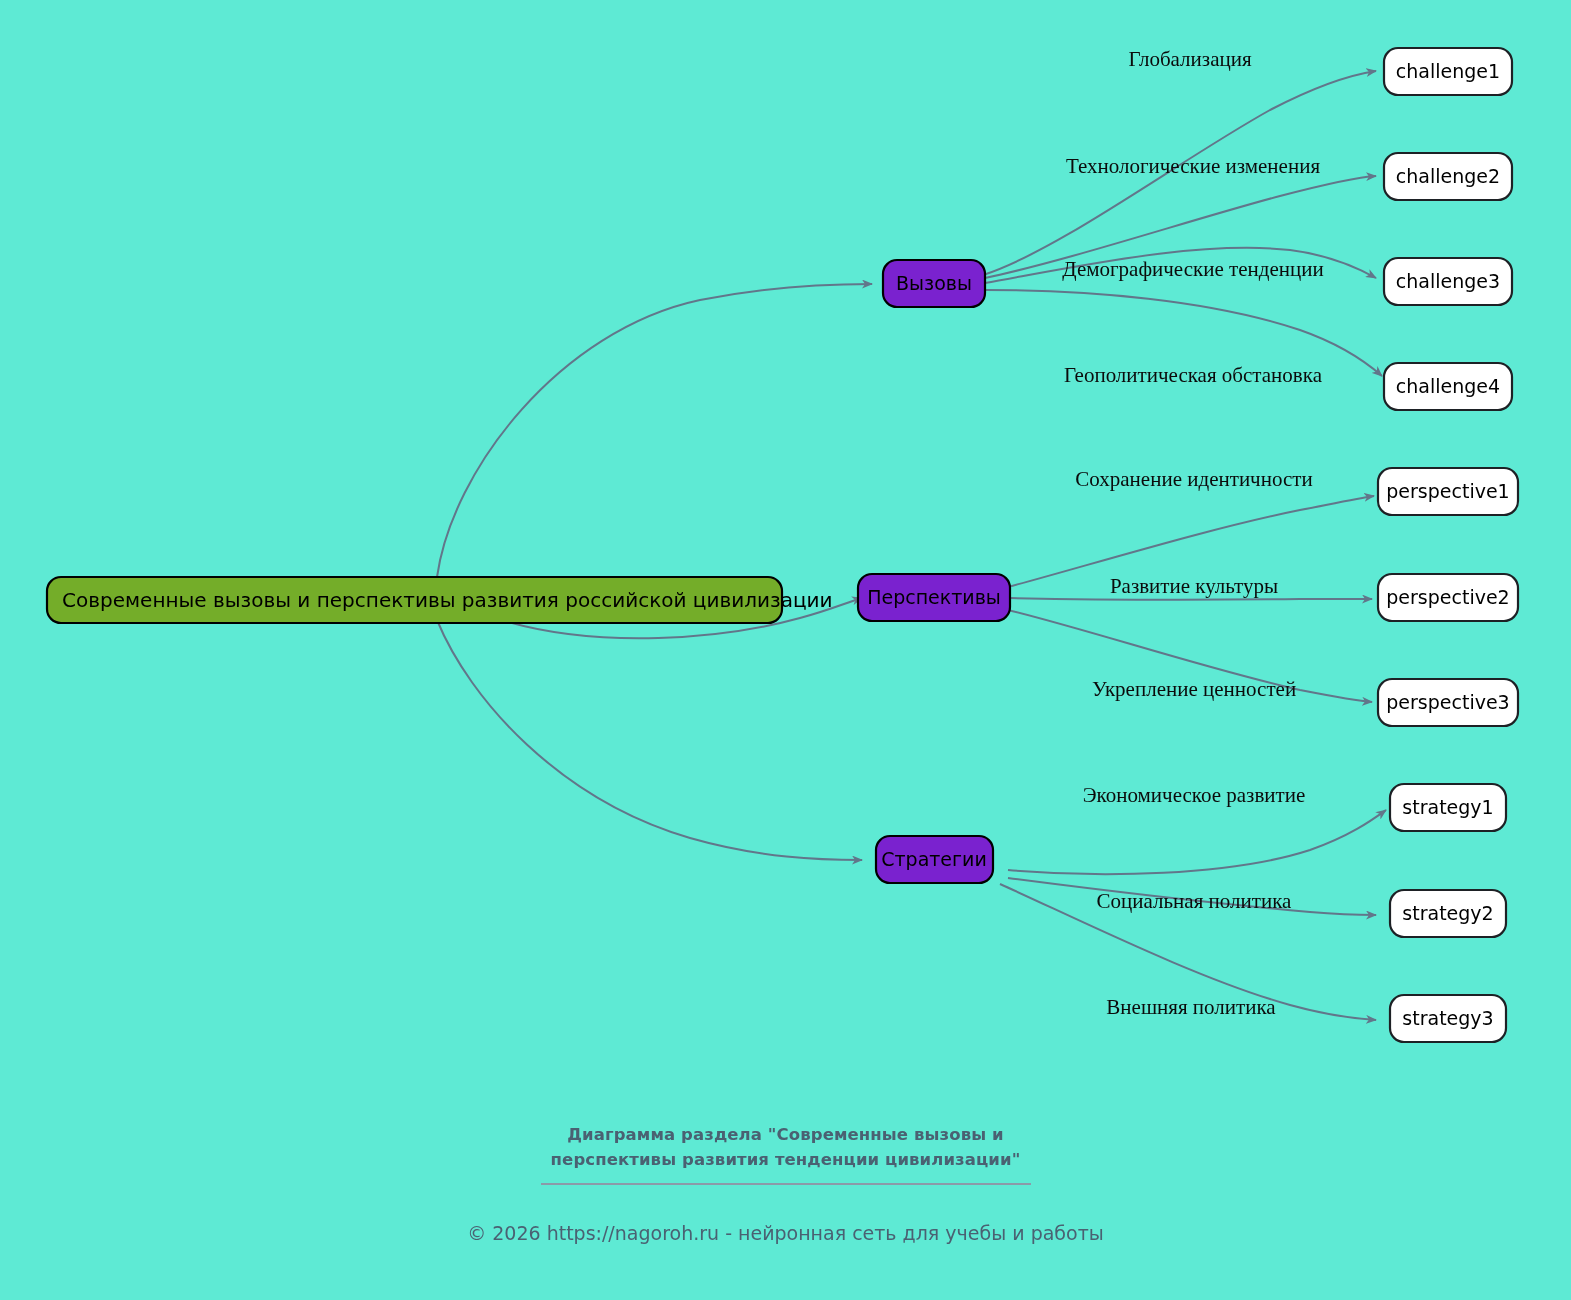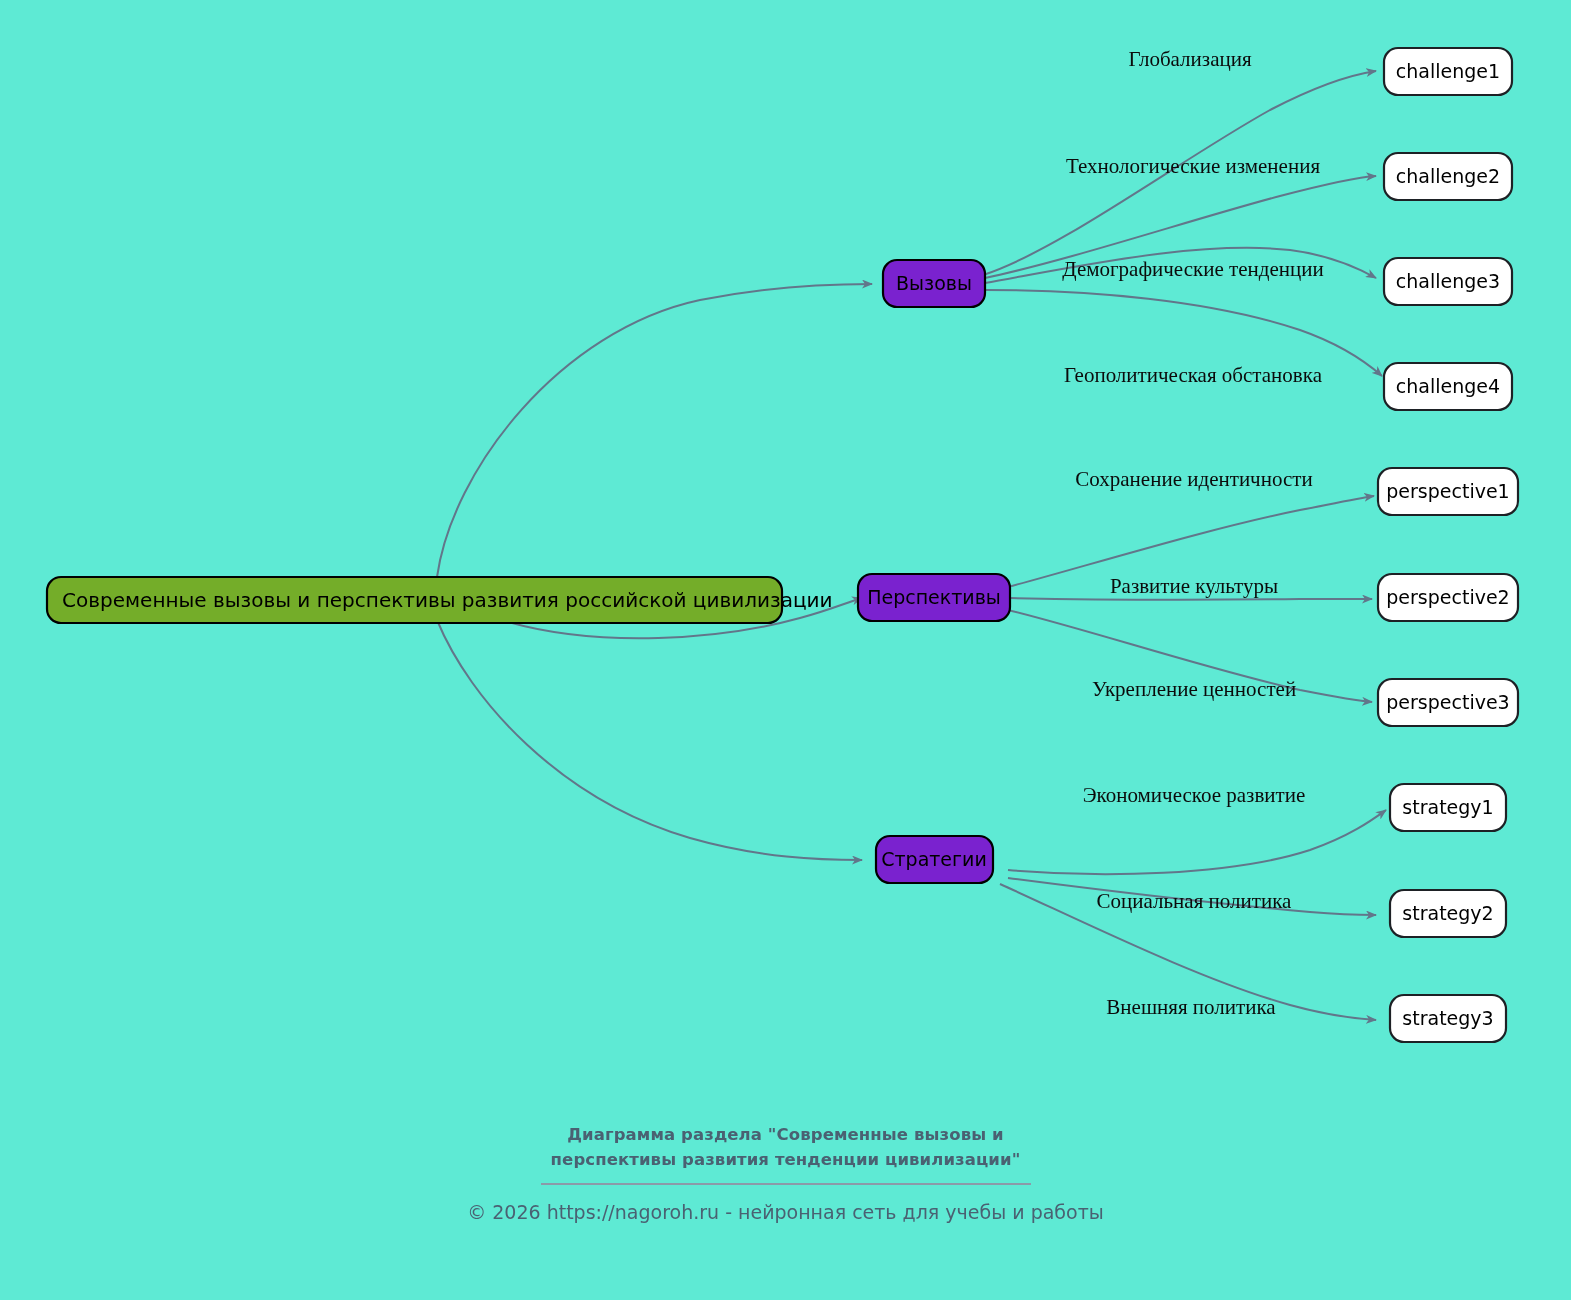--- a/index.html
+++ b/index.html
@@ -216,15 +216,15 @@
     </g>
   </svg>
 
   <div class="footer footer-title" style="position:absolute;">
     <div>Диаграмма раздела "Современные вызовы и</div>
     <div>перспективы развития тенденции цивилизации"</div>
   </div>
 
   <div class="footer-rule"></div>
 
-  <div class="footer footer-copy" style="position:absolute;">© 2026 https://nagoroh.ru - нейронная сеть для учебы и работы</div>
+  <div class="footer footer-copy" style="position:absolute;margin-top:21px;">© 2026 https://nagoroh.ru - нейронная сеть для учебы и работы</div>
 
 </div>
 
 </body></html>

